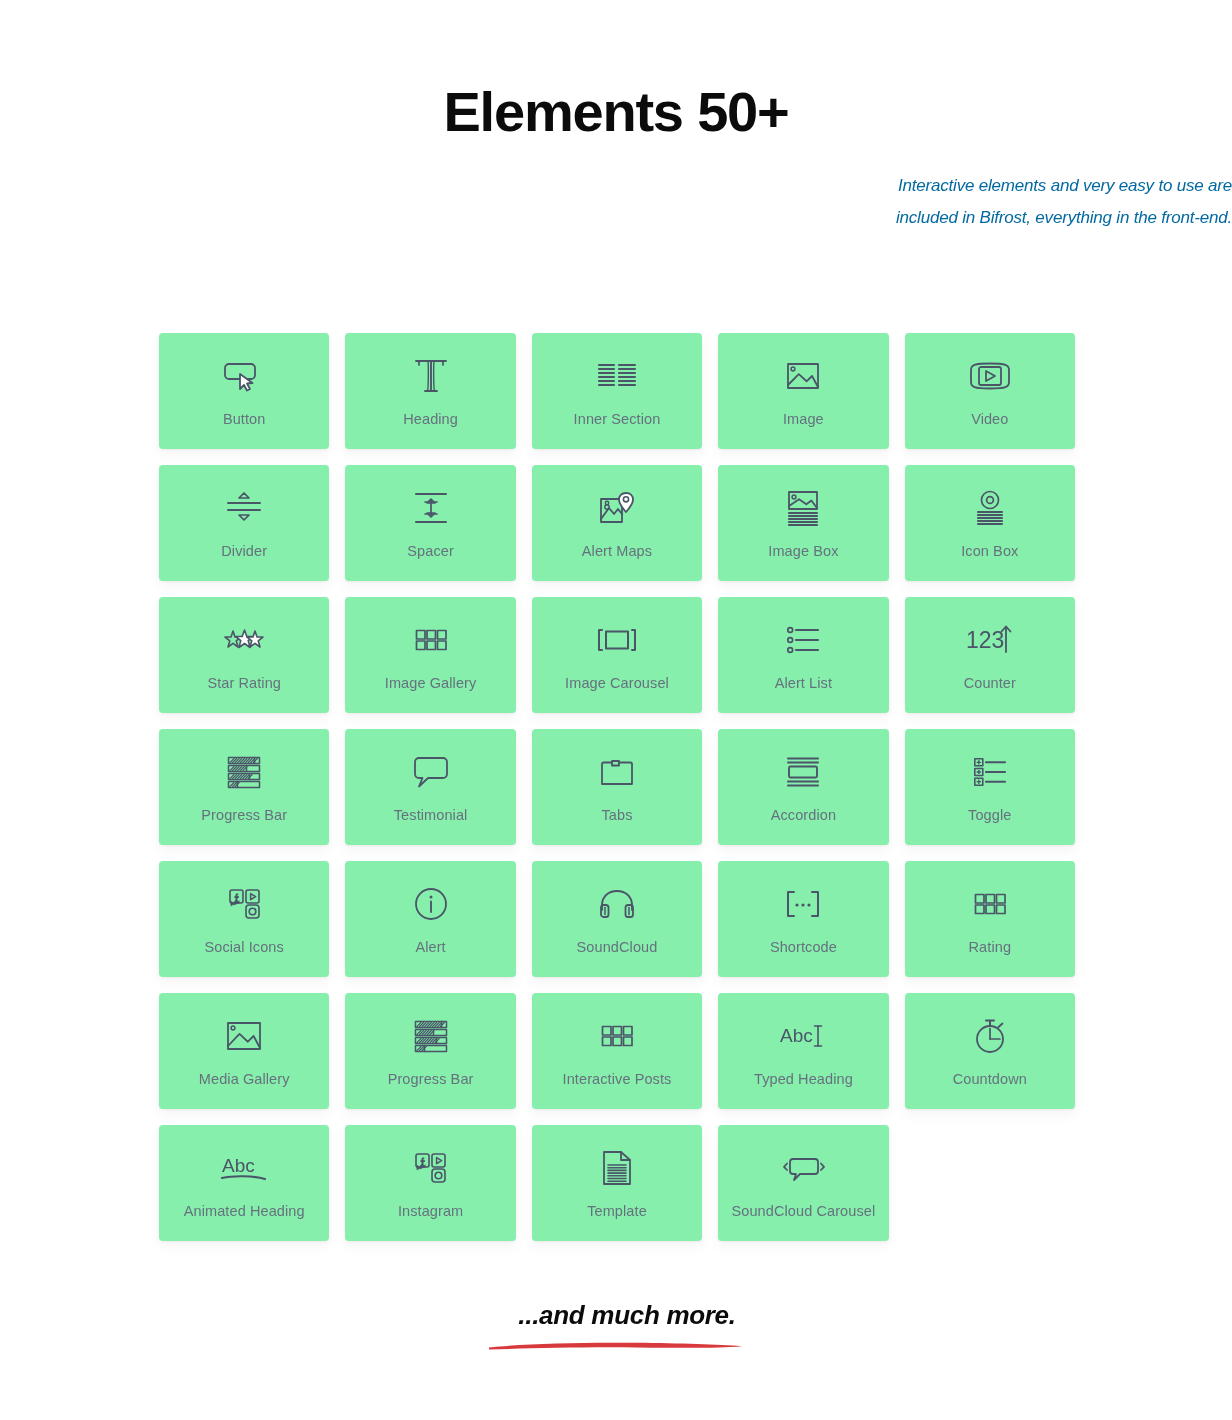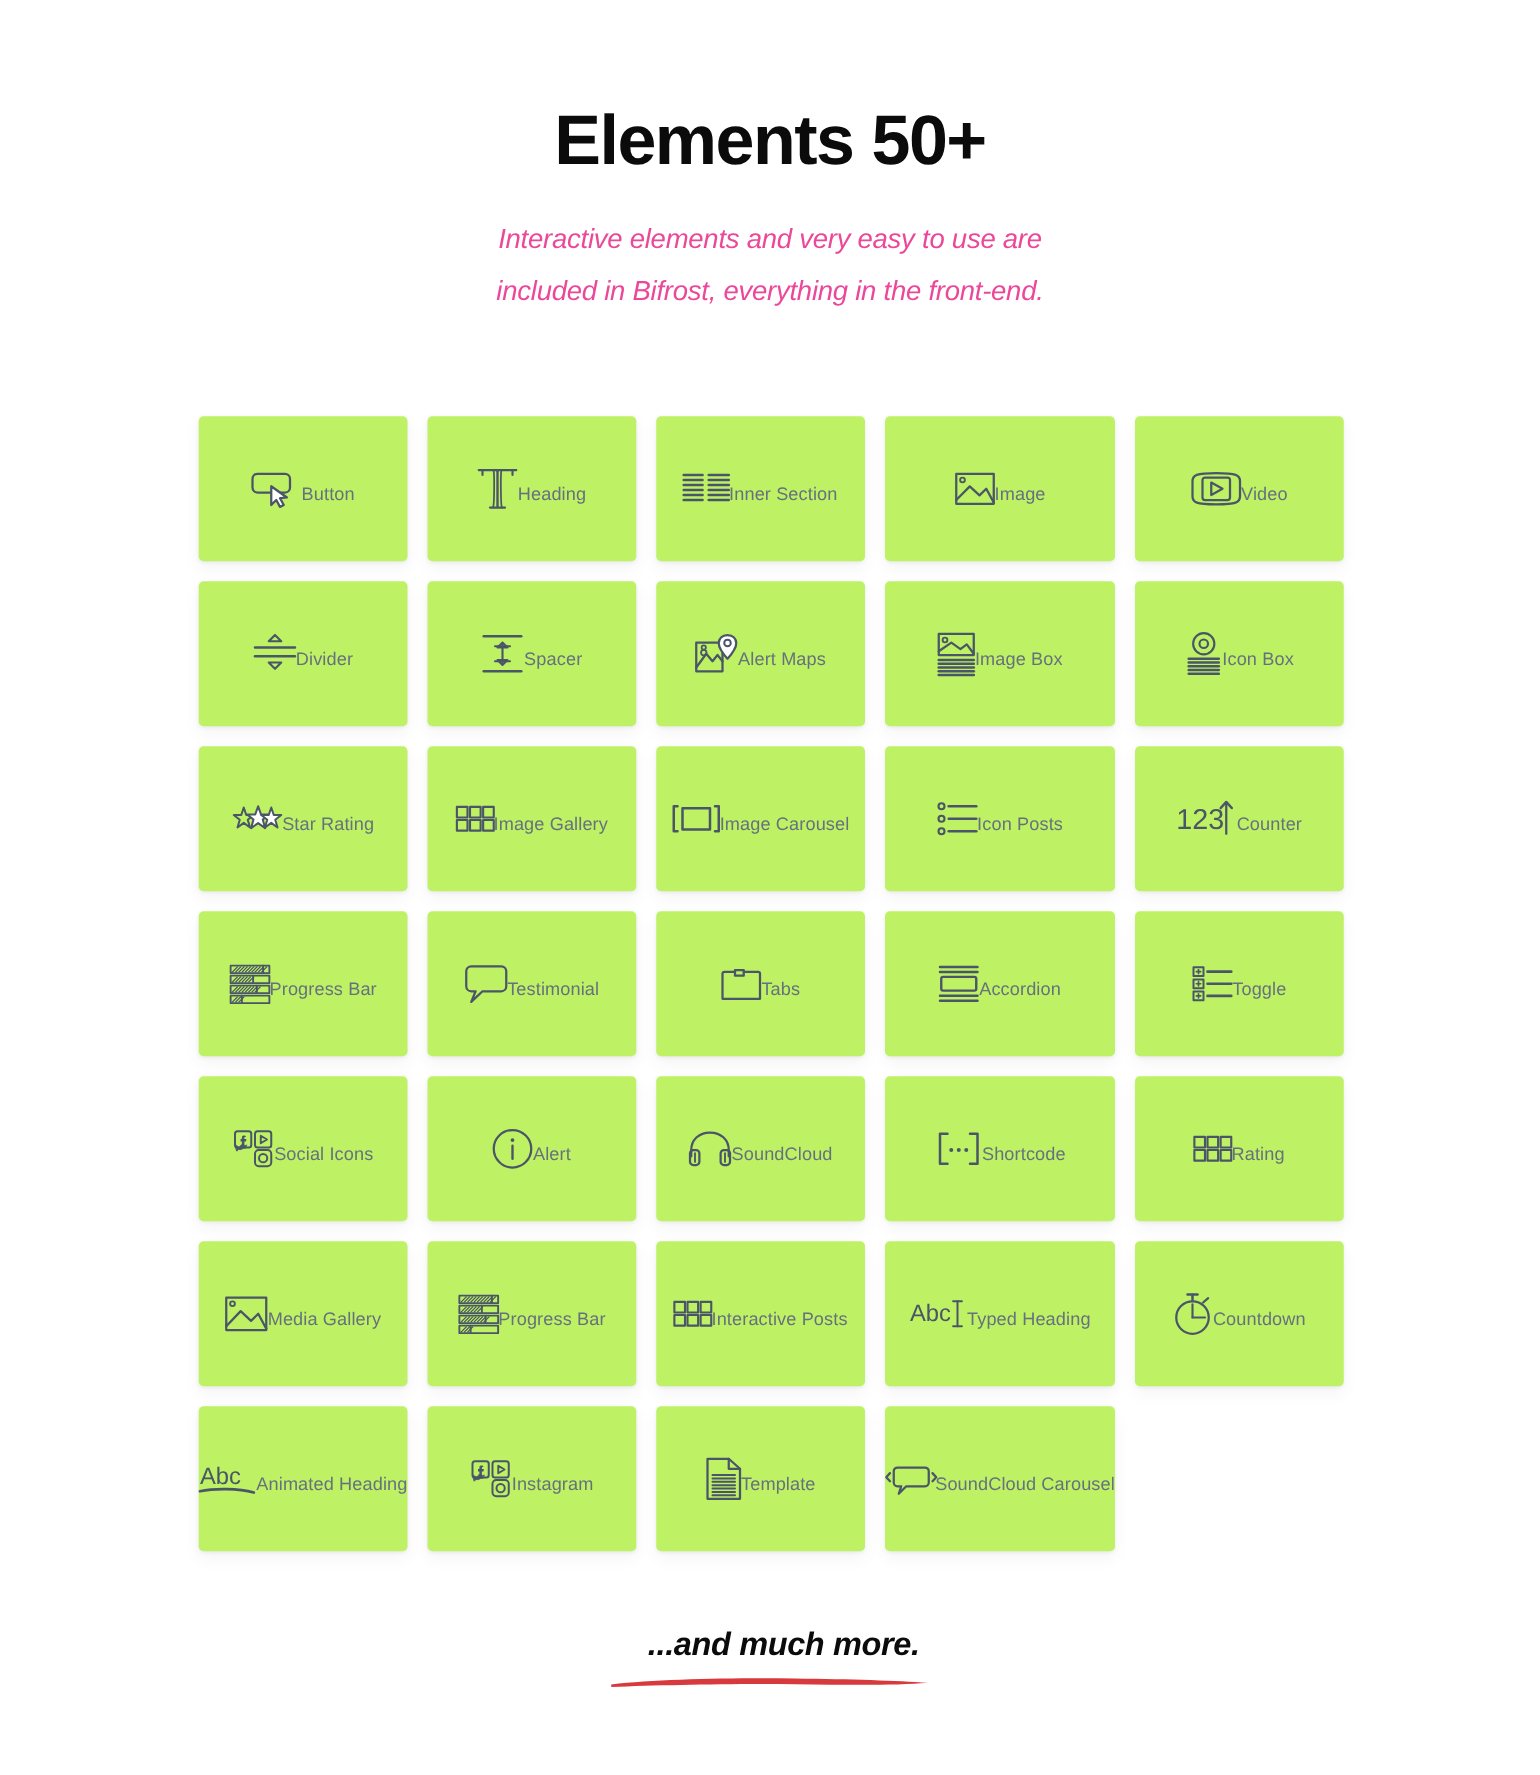--- a/index.html
+++ b/index.html
@@ -22,46 +22,47 @@
   .header { text-align: center; padding-top: 83px; }
   .title {
     font-size: 56px;
     font-weight: bold;
     letter-spacing: -1.2px;
     color: #0b0b0b;
     line-height: 1.05;
   }
   .subtitle {
     margin-top: 28px;
-    font-size: 22px;
+    font-size: 17px;
     font-style: italic;
-    color: #ec4899;
+    color: #0369a1;
     line-height: 1.9;
     letter-spacing: -0.2px;
+    text-align: right;
   }
   .subtitle .line { display: block; }
 
   
   .grid-wrap {
     position: absolute;
     left: 159px;
     top: 333px;
     width: 916px;
   }
   .grid {
     display: grid;
     grid-template-columns: repeat(5, 1fr);
     gap: 16px 16px;
   }
   .card {
-    background: #bef264;
+    background: #86efac;
     border-radius: 4px;
     height: 116px;
     display: flex;
-    flex-direction: row;
+    flex-direction: column;
     align-items: center;
     justify-content: center;
     box-shadow: 0 1px 3px rgba(0,0,0,0.055), 0 6px 14px rgba(0,0,0,0.045);
     cursor: pointer;
   }
   .card .icon {
     height: 46px;
     display: flex;
     align-items: center;
     justify-content: flex-start;
@@ -282,21 +283,21 @@
           <div class="icon">
             <svg width="32" height="26" viewBox="0 0 32 26" fill="none" stroke="currentColor" stroke-width="1.7" stroke-linecap="round" stroke-linejoin="round">
               <circle cx="3.2" cy="3" r="2.4" stroke-width="1.7"></circle>
               <line x1="9" y1="3" x2="31" y2="3" stroke-width="2.1"></line>
               <circle cx="3.2" cy="13" r="2.4" stroke-width="1.7"></circle>
               <line x1="9" y1="13" x2="31" y2="13" stroke-width="2.1"></line>
               <circle cx="3.2" cy="23" r="2.4" stroke-width="1.7"></circle>
               <line x1="9" y1="23" x2="31" y2="23" stroke-width="2.1"></line>
             </svg>
           </div>
-          <div class="label">Icon Posts</div>
+          <div class="label">Alert List</div>
         </div>
         <div class="card">
           <div class="icon">
             <svg width="48" height="32" viewBox="0 0 48 32" fill="none" stroke="currentColor" stroke-width="1.7" stroke-linecap="round" stroke-linejoin="round">
               <text x="0" y="24" font-family="Liberation Sans, sans-serif" font-size="23" fill="currentColor" stroke="none">123</text>
               <line x1="40" y1="3" x2="40" y2="28" stroke-width="1.8"></line>
               <path d="M35.5 7.5 L40 2.5 L44.5 7.5" stroke-width="1.8"></path>
             </svg>
           </div>
           <div class="label">Counter</div>

